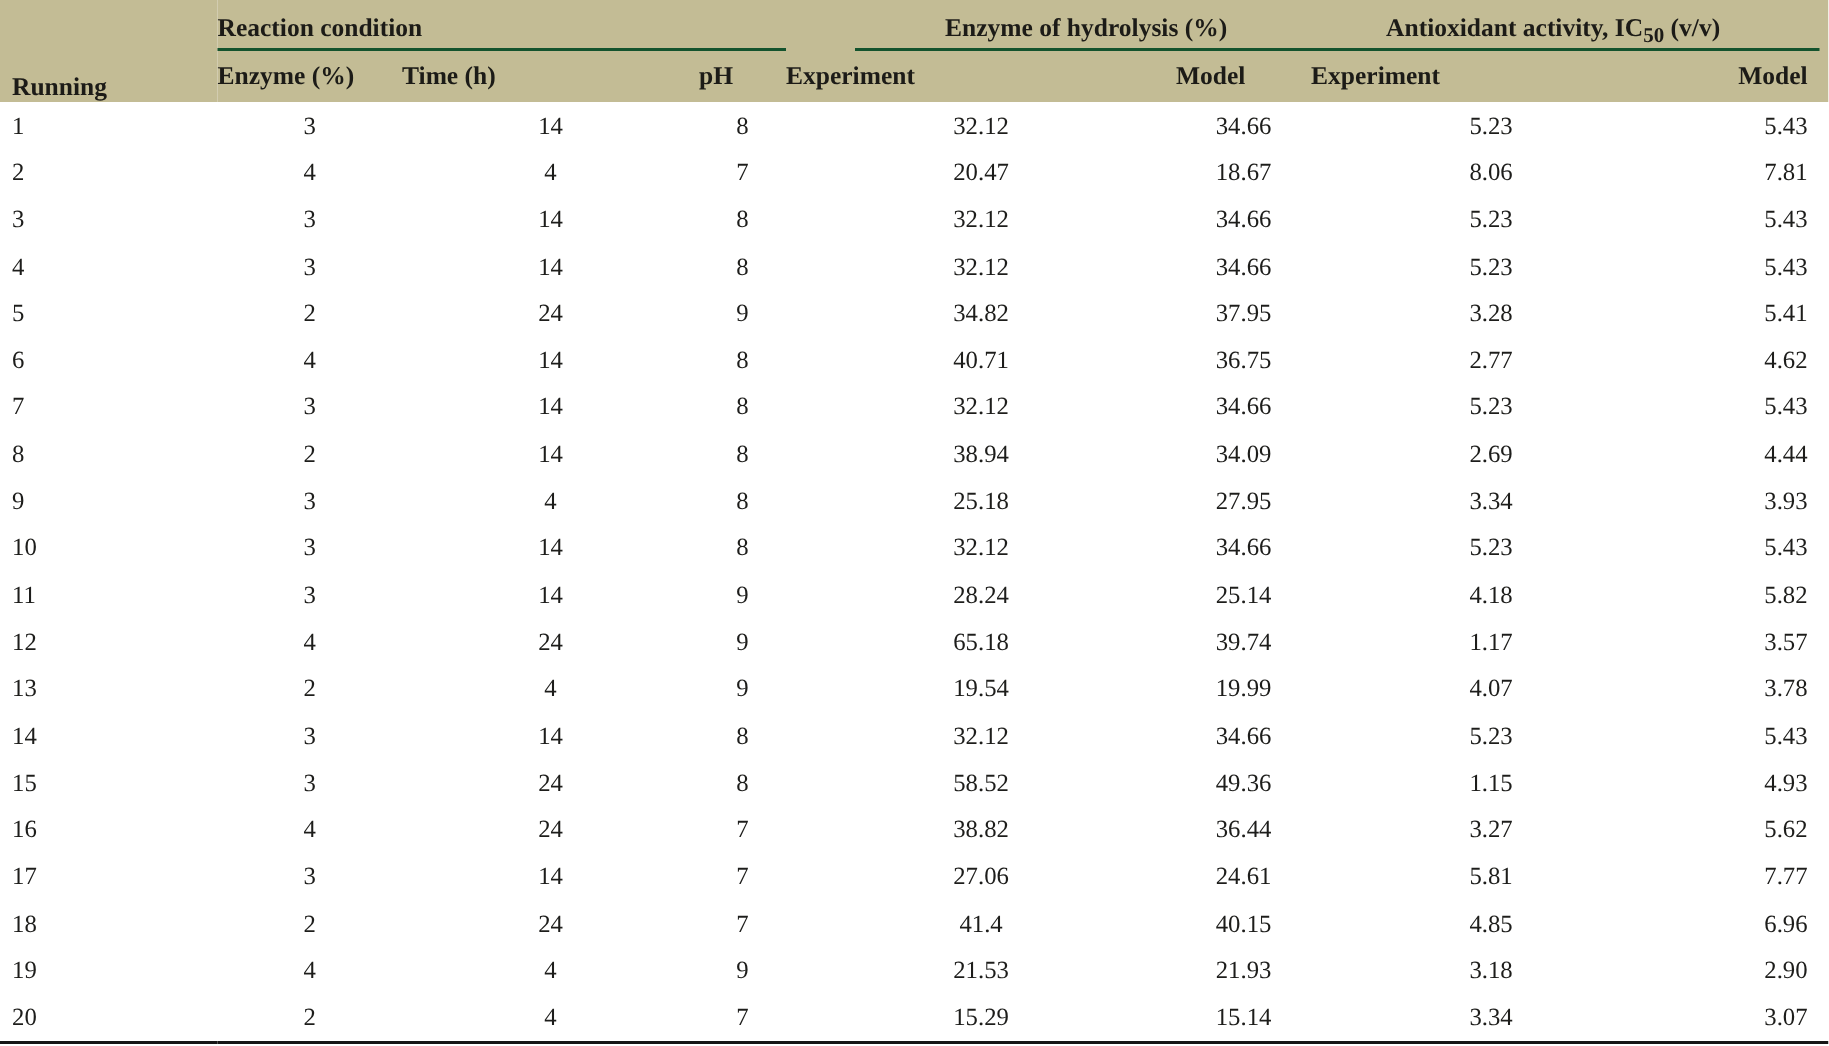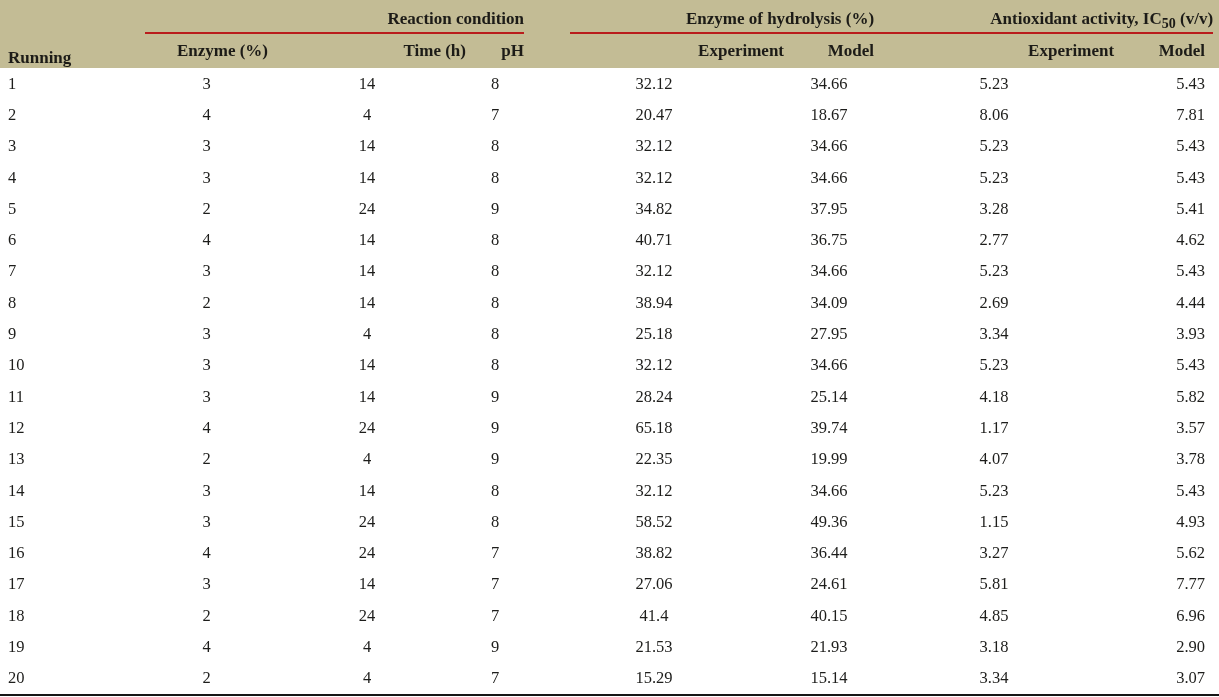--- a/index.html
+++ b/index.html
@@ -29,29 +29,29 @@
   }
   tr.group-row th { height: 34px; vertical-align: bottom; }
   tr.sub-row th { height: 34px; vertical-align: middle; }
 
   th.running-th {
     text-align: left;
     vertical-align: top;
     padding: 20px 0 0 8px;
   }
   .group-inner {
-    border-bottom: 2px solid #b91c1c;
+    border-bottom: 2px solid #14532d;
     padding-bottom: 3px;
-    text-align: right;
+    text-align: left;
   }
   .group-inner.rc-inner { margin: 0; }
   .group-inner.dh-inner { margin-left: 46px; padding-left: 60px; }
   .group-inner.aa-inner { margin-right: 6px; padding-left: 50px; }
 
-  th.sub-center { text-align: right; }
+  th.sub-center { text-align: left; }
   th.sub-right  { text-align: right; padding-right: 14px; }
 
   tbody td {
     height: 31.3px;
     padding: 0;
     font-size: 16.5px;
     color: #1d1d1b;
     text-align: center;
     vertical-align: middle;
     background: #ffffff;
@@ -232,21 +232,21 @@
         <td>65.18</td>
         <td>39.74</td>
         <td>1.17</td>
         <td>3.57</td>
       </tr>
       <tr>
         <td>13</td>
         <td>2</td>
         <td>4</td>
         <td>9</td>
-        <td>22.35</td>
+        <td>19.54</td>
         <td>19.99</td>
         <td>4.07</td>
         <td>3.78</td>
       </tr>
       <tr>
         <td>14</td>
         <td>3</td>
         <td>14</td>
         <td>8</td>
         <td>32.12</td>

